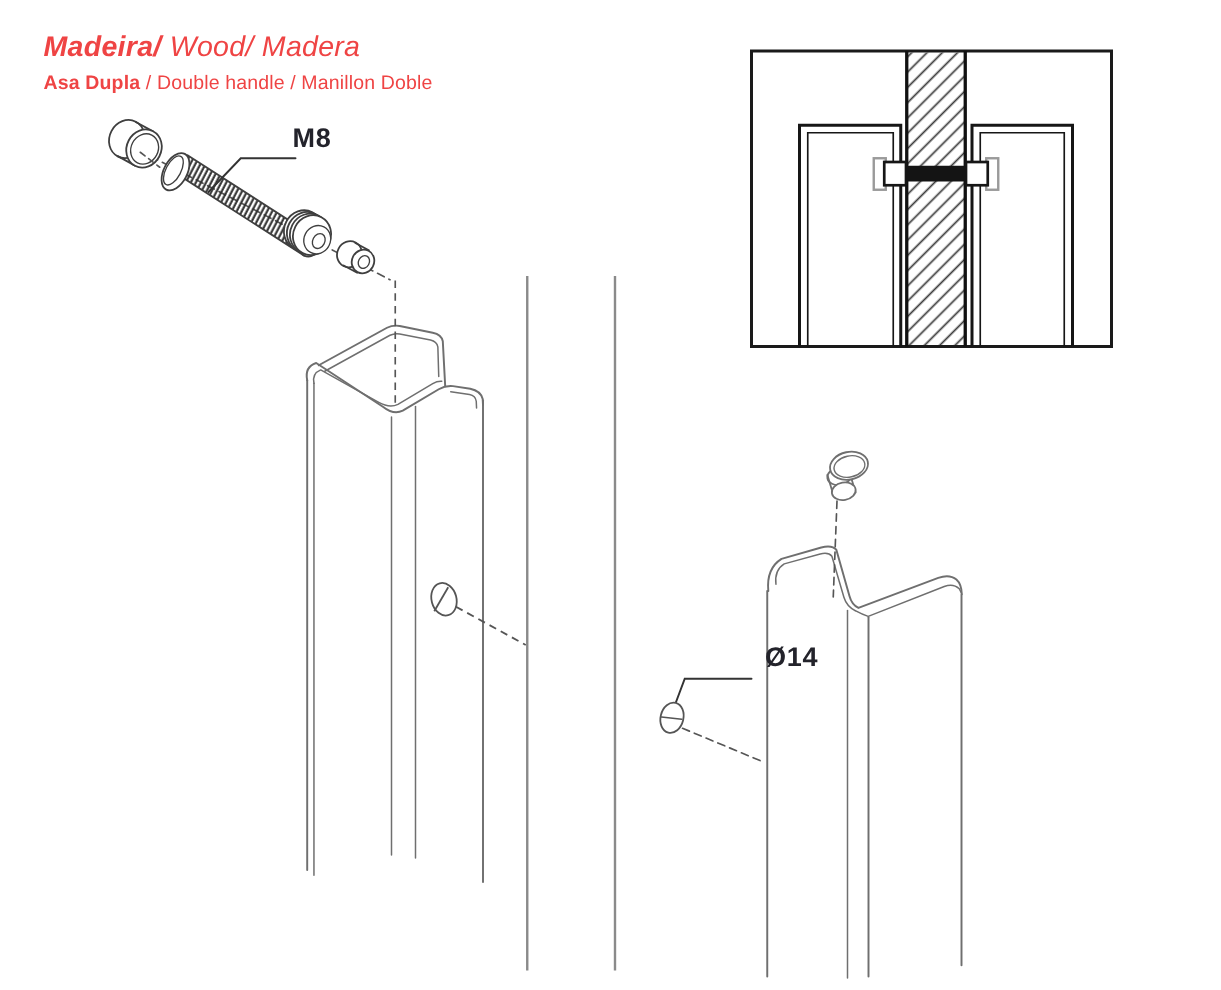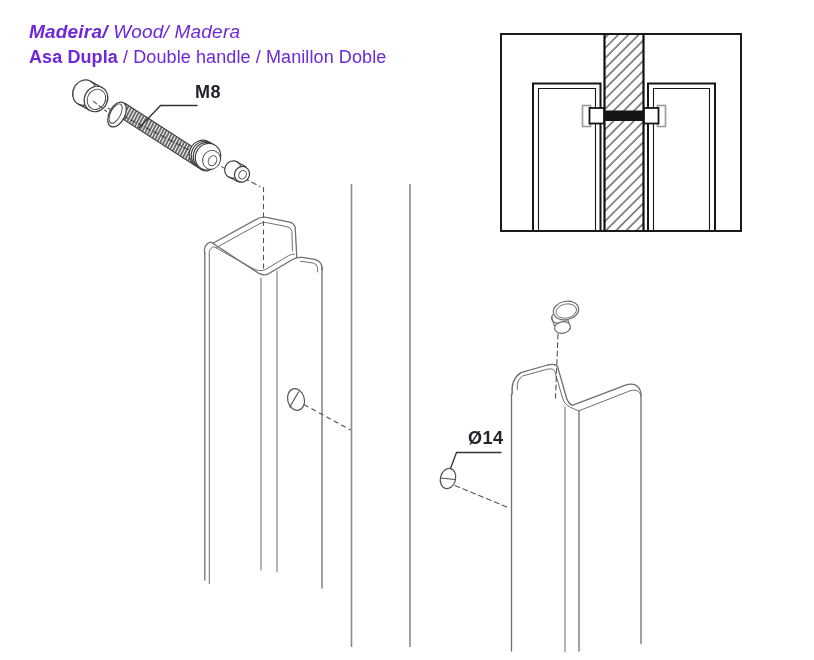--- a/index.html
+++ b/index.html
@@ -1,26 +1,26 @@
 <!DOCTYPE html>
 <html><head>
 <meta charset="utf-8">
 <style>
   html,body{margin:0;padding:0;background:#ffffff;}
   .stage{position:relative;width:814px;height:660px;background:#ffffff;overflow:hidden;
          font-family:"Liberation Sans",sans-serif;}
   .stage svg{position:absolute;left:0;top:0;}
-  .hdr{position:absolute;left:29px;top:21px;color:#6d28d9;}
+  .hdr{position:absolute;left:29px;top:21px;color:#ef4444;}
   .l1{font-size:19px;font-style:italic;font-weight:bold;letter-spacing:.2px;line-height:1.15;}
   .l1 .sec{font-weight:400;white-space:pre;}
-  .l2{font-size:18px;font-weight:bold;margin-top:4px;letter-spacing:.1px;}
+  .l2{font-size:13px;font-weight:bold;margin-top:4px;letter-spacing:.1px;}
   .l2 .sec{font-weight:400;white-space:pre;}
   .dimlabel{position:absolute;font-weight:bold;font-size:18px;color:#23232b;letter-spacing:.5px;margin-left:32px;}
   #m8-label{left:163px;top:82px;}
-  #d14-label{left:436px;top:428px;}
+  #d14-label{left:478px;top:428px;}
 </style>
 </head>
 <body>
 
 <div class="stage">
 
   <svg width="814" height="660" viewBox="0 0 814 660">
     <defs>
       <pattern id="thread" patternUnits="userSpaceOnUse" width="3" height="3" patternTransform="rotate(27.5)">
         <line x1="1" y1="0" x2="1" y2="3" stroke="#2e2e2e" stroke-width="1.4"></line>

